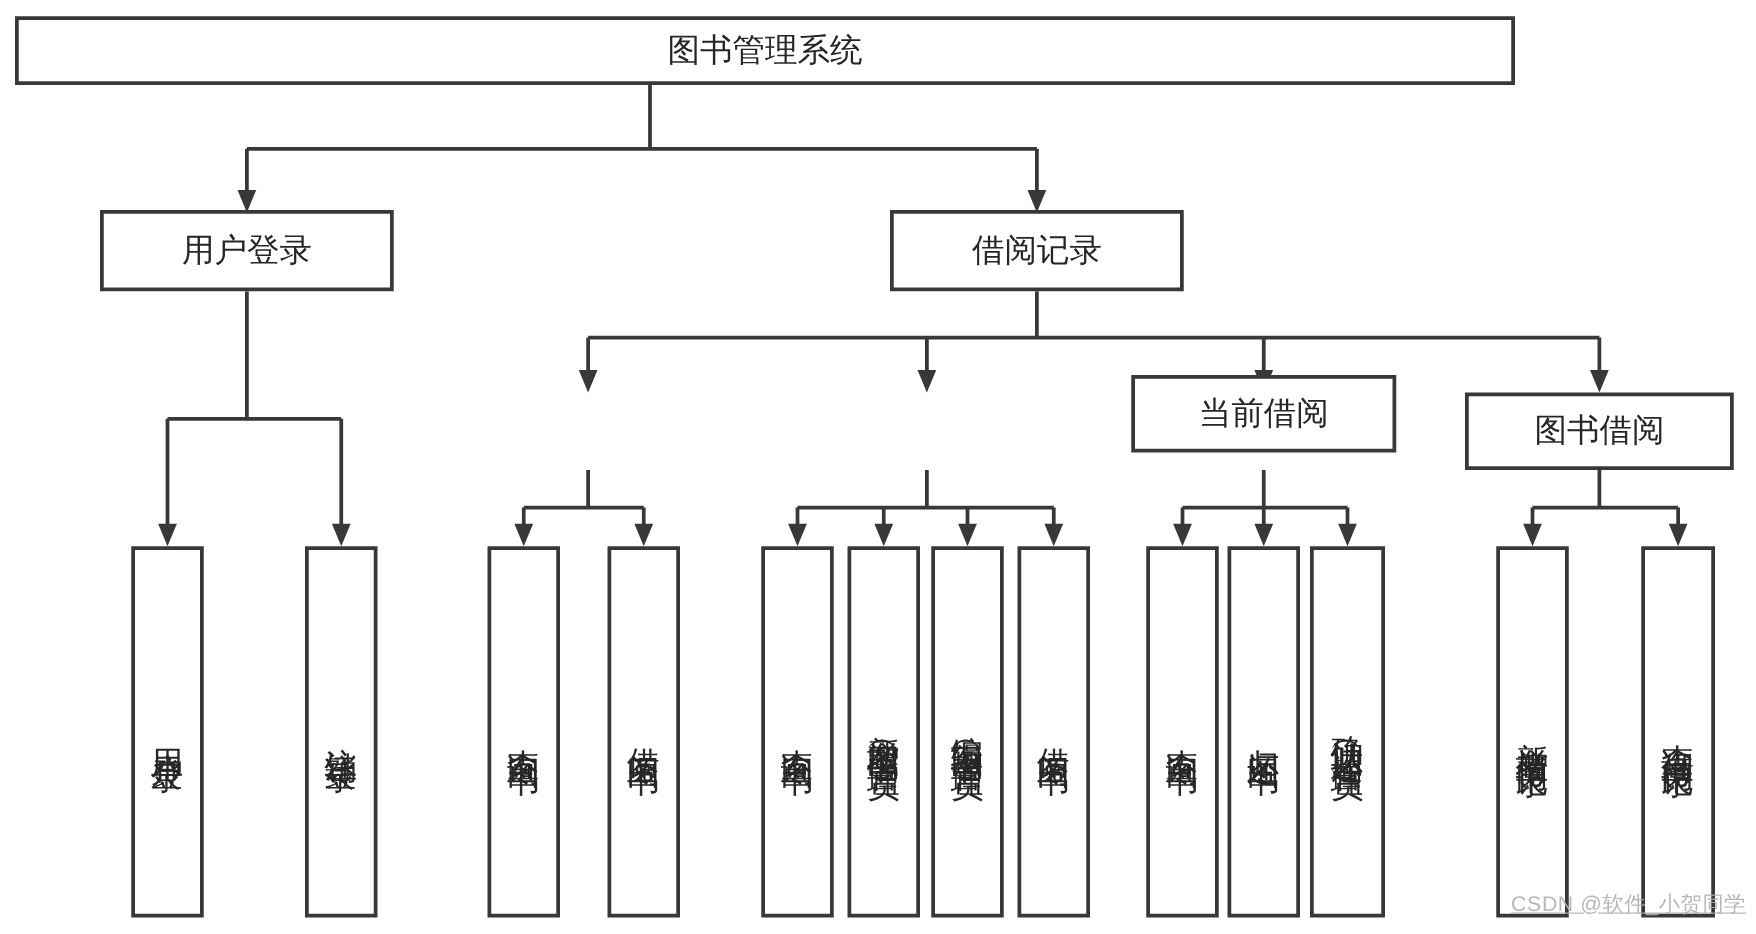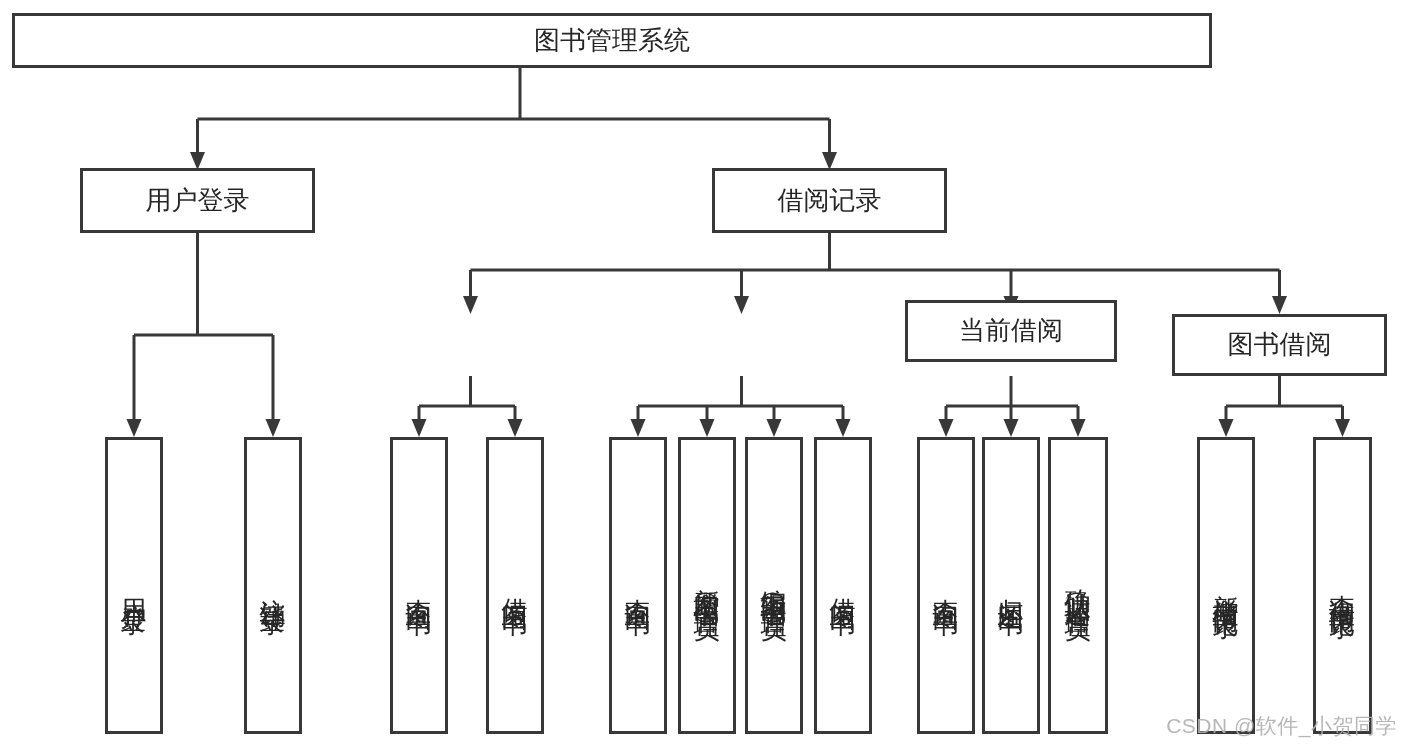--- a/index.html
+++ b/index.html
@@ -45,25 +45,26 @@
     writing-mode: vertical-rl;
     text-orientation: mixed;
     letter-spacing: 4px;
     white-space: normal;
     line-height: 1;
   }
   .watermark {
     position: absolute;
     right: 8px;
     top: 712px;
-    font-size: 21px;
+    font-size: 17px;
     letter-spacing: 0.5px;
     color: var(--watermark);
     opacity: 0.9;
     pointer-events: none;
+    text-decoration: underline;
   }
 </style>
 </head>
 <body>
 
 <div class="canvas">
 
   <svg class="connectors" viewBox="0 0 1405 747" xmlns="http://www.w3.org/2000/svg" aria-hidden="true">
 
     <path class="cline" d="M520 68 V119 M197.5 119 H829.5 M197.5 119 V153 M829.5 119 V153"></path>

